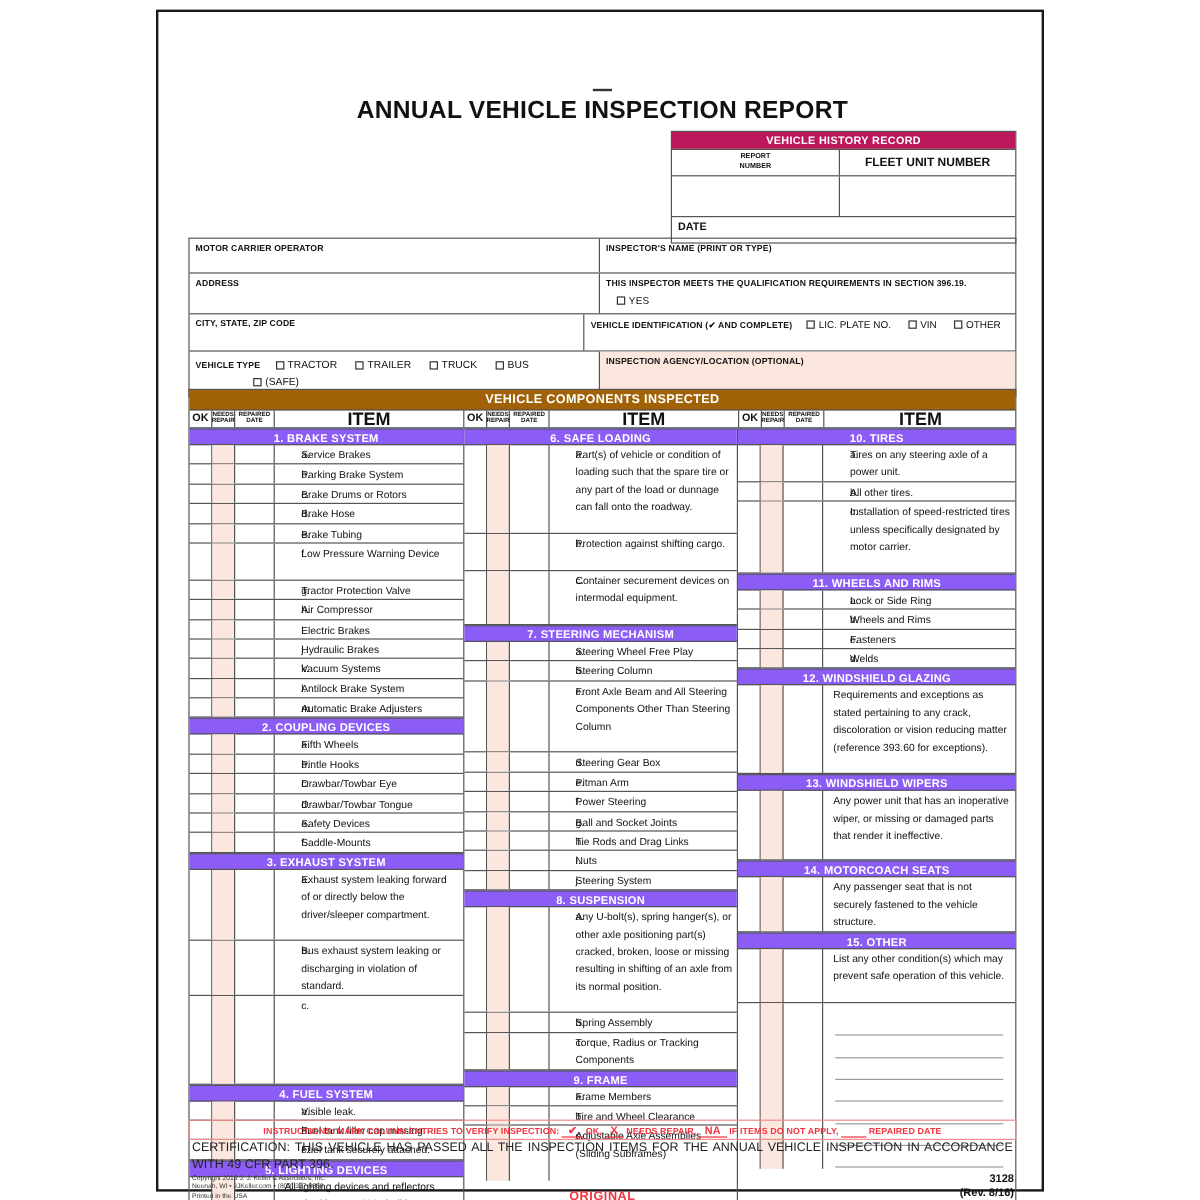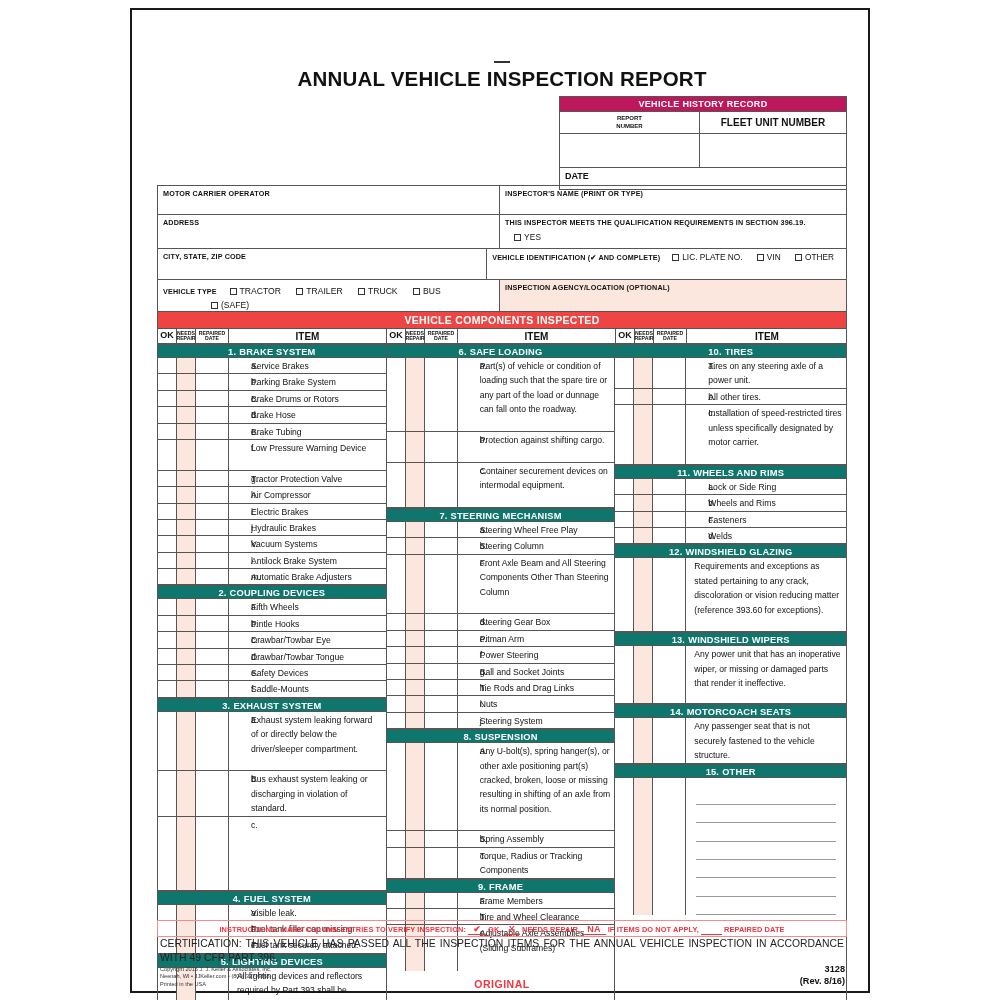--- a/index.html
+++ b/index.html
@@ -10,21 +10,21 @@
     font-family:"Liberation Sans", sans-serif;
     color:#111;
     overflow:hidden;
   }
   #page {
     position:absolute; left:130px; top:8px;
     width:740px; height:985px;
     border:2px solid #1a1a1a;
     background:#fff;
   }
-  .inner { position:absolute; left:25px; top:3px; width:690px; }
+  .inner { position:absolute; left:25px; top:16px; width:690px; }
 
   
   .title-dash {
     width:16px; height:2px; background:#333;
     margin:48px auto 4px auto;
   }
   .form-title {
     text-align:center;
     font-size:20.5px; font-weight:bold; letter-spacing:0.2px;
     color:#111;
@@ -73,44 +73,44 @@
   .vt-line .o { margin-right:13px; }
   .vt-line2 { font-size:8.6px; margin-top:4px; margin-left:48px; }
   .shaded { background:#fbe7dd; }
 
   
   .vci {
     position:absolute; left:0; top:298px; width:690px;
     border:1.4px solid #555;
   }
   .vci-title {
-    background:#ef4444; color:#fff; text-align:center;
+    background:#a16207; color:#fff; text-align:center;
     font-size:10.5px; font-weight:bold; letter-spacing:0.3px;
     padding:2px 0 2px 0;
     border-bottom:1.4px solid #555;
   }
   .col-heads { display:flex; border-bottom:1.4px solid #555; }
   .chg { display:flex; }
   .ch { border-right:1px solid #555; text-align:center;
         font-weight:bold; display:flex; align-items:center; justify-content:center;
         line-height:1.05; height:14px; }
   .ch-ok { width:19px; font-size:9px; }
   .ch-nr { width:19px; font-size:5.2px; }
   .ch-rd { width:33px; font-size:5.2px; }
-  .ch-item { flex:1; text-align:center; font-size:10px; font-weight:bold;
+  .ch-item { flex:1; text-align:center; font-size:15px; font-weight:bold;
              display:flex; align-items:center; justify-content:center;
              border-right:1.4px solid #555; height:14px; }
   .ch-item.last { border-right:none; }
 
   .cols { display:flex; }
   .col { width:229.33px; border-right:1.4px solid #555; }
   .col.last { border-right:none; width:231.33px; }
 
   .sect-hdr {
-    background:#0f766e; color:#fff;
+    background:#8b5cf6; color:#fff;
     font-size:9.3px; font-weight:bold; text-align:center;
     letter-spacing:0.2px;
     height:14px; line-height:14px;
     border-bottom:1px solid #555; border-top:1px solid #555;
     overflow:hidden;
   }
   .sect-hdr .num { margin-right:3px; }
   .item-row { display:flex; border-bottom:1px solid #555; }
   .item-row:last-child { border-bottom:none; }
   .bx { border-right:1px solid #555; }
@@ -787,20 +787,28 @@
             <div class="sect-hdr"><span class="num">14.</span><span>MOTORCOACH SEATS</span></div>
             <div class="item-row" style="height: 45.2px;">
               <div class="bx bx-ok"></div>
               <div class="bx bx-nr"></div>
               <div class="bx bx-rd"></div>
               <div class="it-txt noltr">
                 <div class="it-body">Any passenger seat that is not securely fastened to the vehicle structure.</div>
               </div>
             </div>
             <div class="sect-hdr"><span class="num">15.</span><span>OTHER</span></div>
+            <div class="item-row" style="height: 45.2px;">
+              <div class="bx bx-ok"></div>
+              <div class="bx bx-nr"></div>
+              <div class="bx bx-rd"></div>
+              <div class="it-txt noltr">
+                <div class="it-body">List any other condition(s) which may prevent safe operation of this vehicle.</div>
+              </div>
+            </div>
             <div class="item-row" style="height: 137.8px;">
               <div class="bx bx-ok"></div>
               <div class="bx bx-nr"></div>
               <div class="bx bx-rd"></div>
               <div class="it-txt ruled" style="display: block; padding: 0px;">
                 <div class="rline first"></div>
                 <div class="rline"></div>
                 <div class="rline"></div>
                 <div class="rline"></div>
                 <div class="rline"></div>

